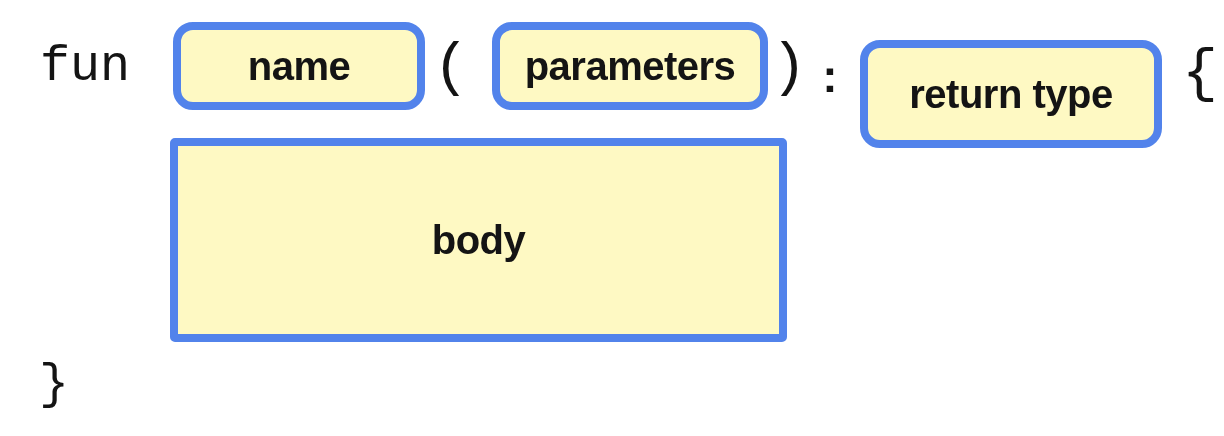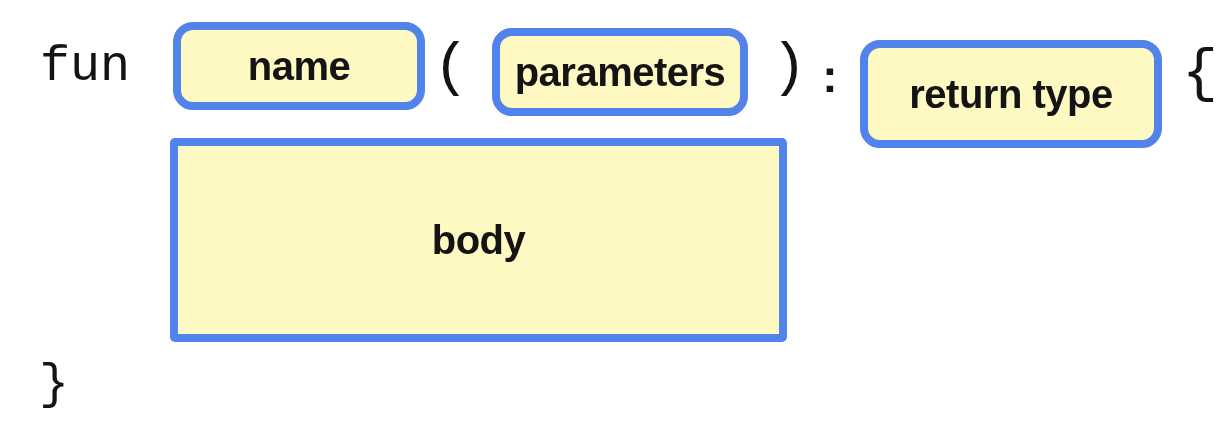--- a/index.html
+++ b/index.html
@@ -46,21 +46,21 @@
     font-size:40px;
     color:var(--ink);
     letter-spacing:-0.5px;
   }
   .slot-box.body-box{border-radius:5px;}
 
   
   .tok-fun{left:24px;top:22px;width:122px;}
   .box-name{left:173px;top:22px;width:252px;height:88px;}
   .tok-oparen{left:434px;top:24px;width:34px;}
-  .box-params{left:492px;top:28px;width:256px;height:88px;}
+  .box-params{left:492px;top:22px;width:276px;height:88px;}
   .tok-cparen{left:772px;top:24px;width:34px;}
   .tok-colon{left:810px;top:32px;width:40px;}
   .box-return{left:860px;top:40px;width:302px;height:108px;}
   .tok-obrace{left:1180px;top:30px;width:40px;}
   
   .box-body{left:170px;top:138px;width:617px;height:204px;}
   
   .tok-cbrace{left:32px;top:340px;width:44px;}
 </style>
 </head>

